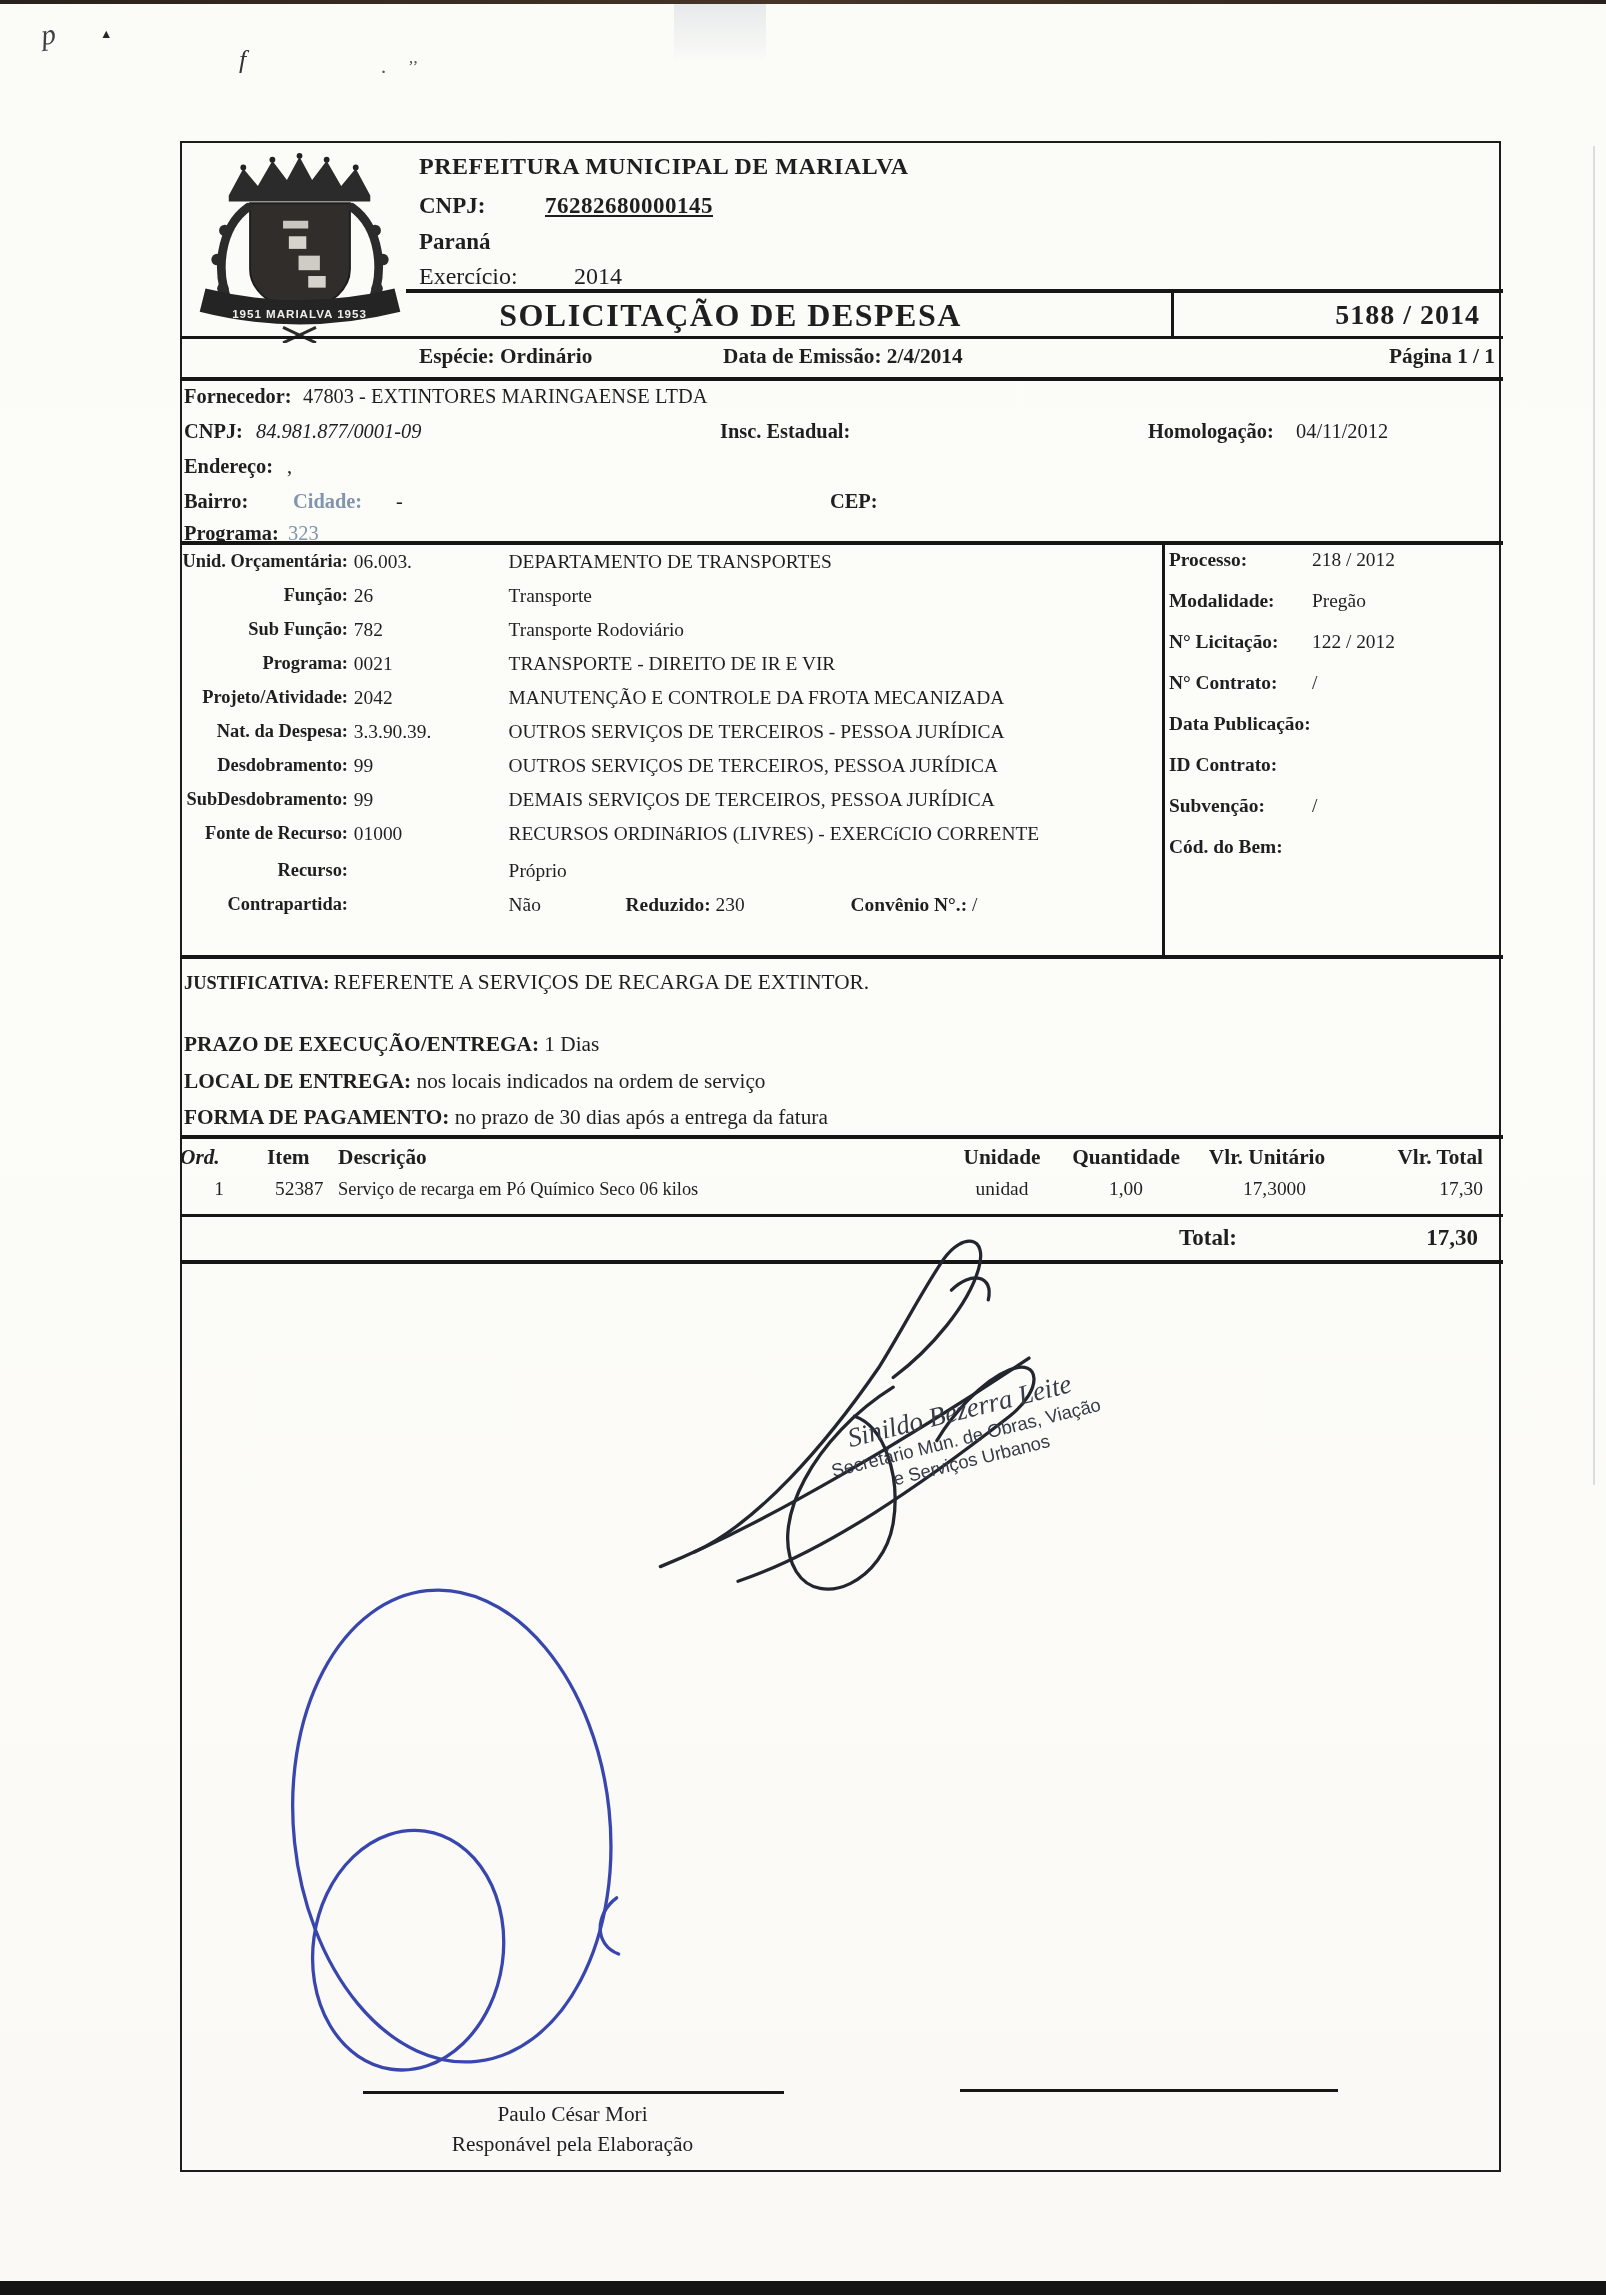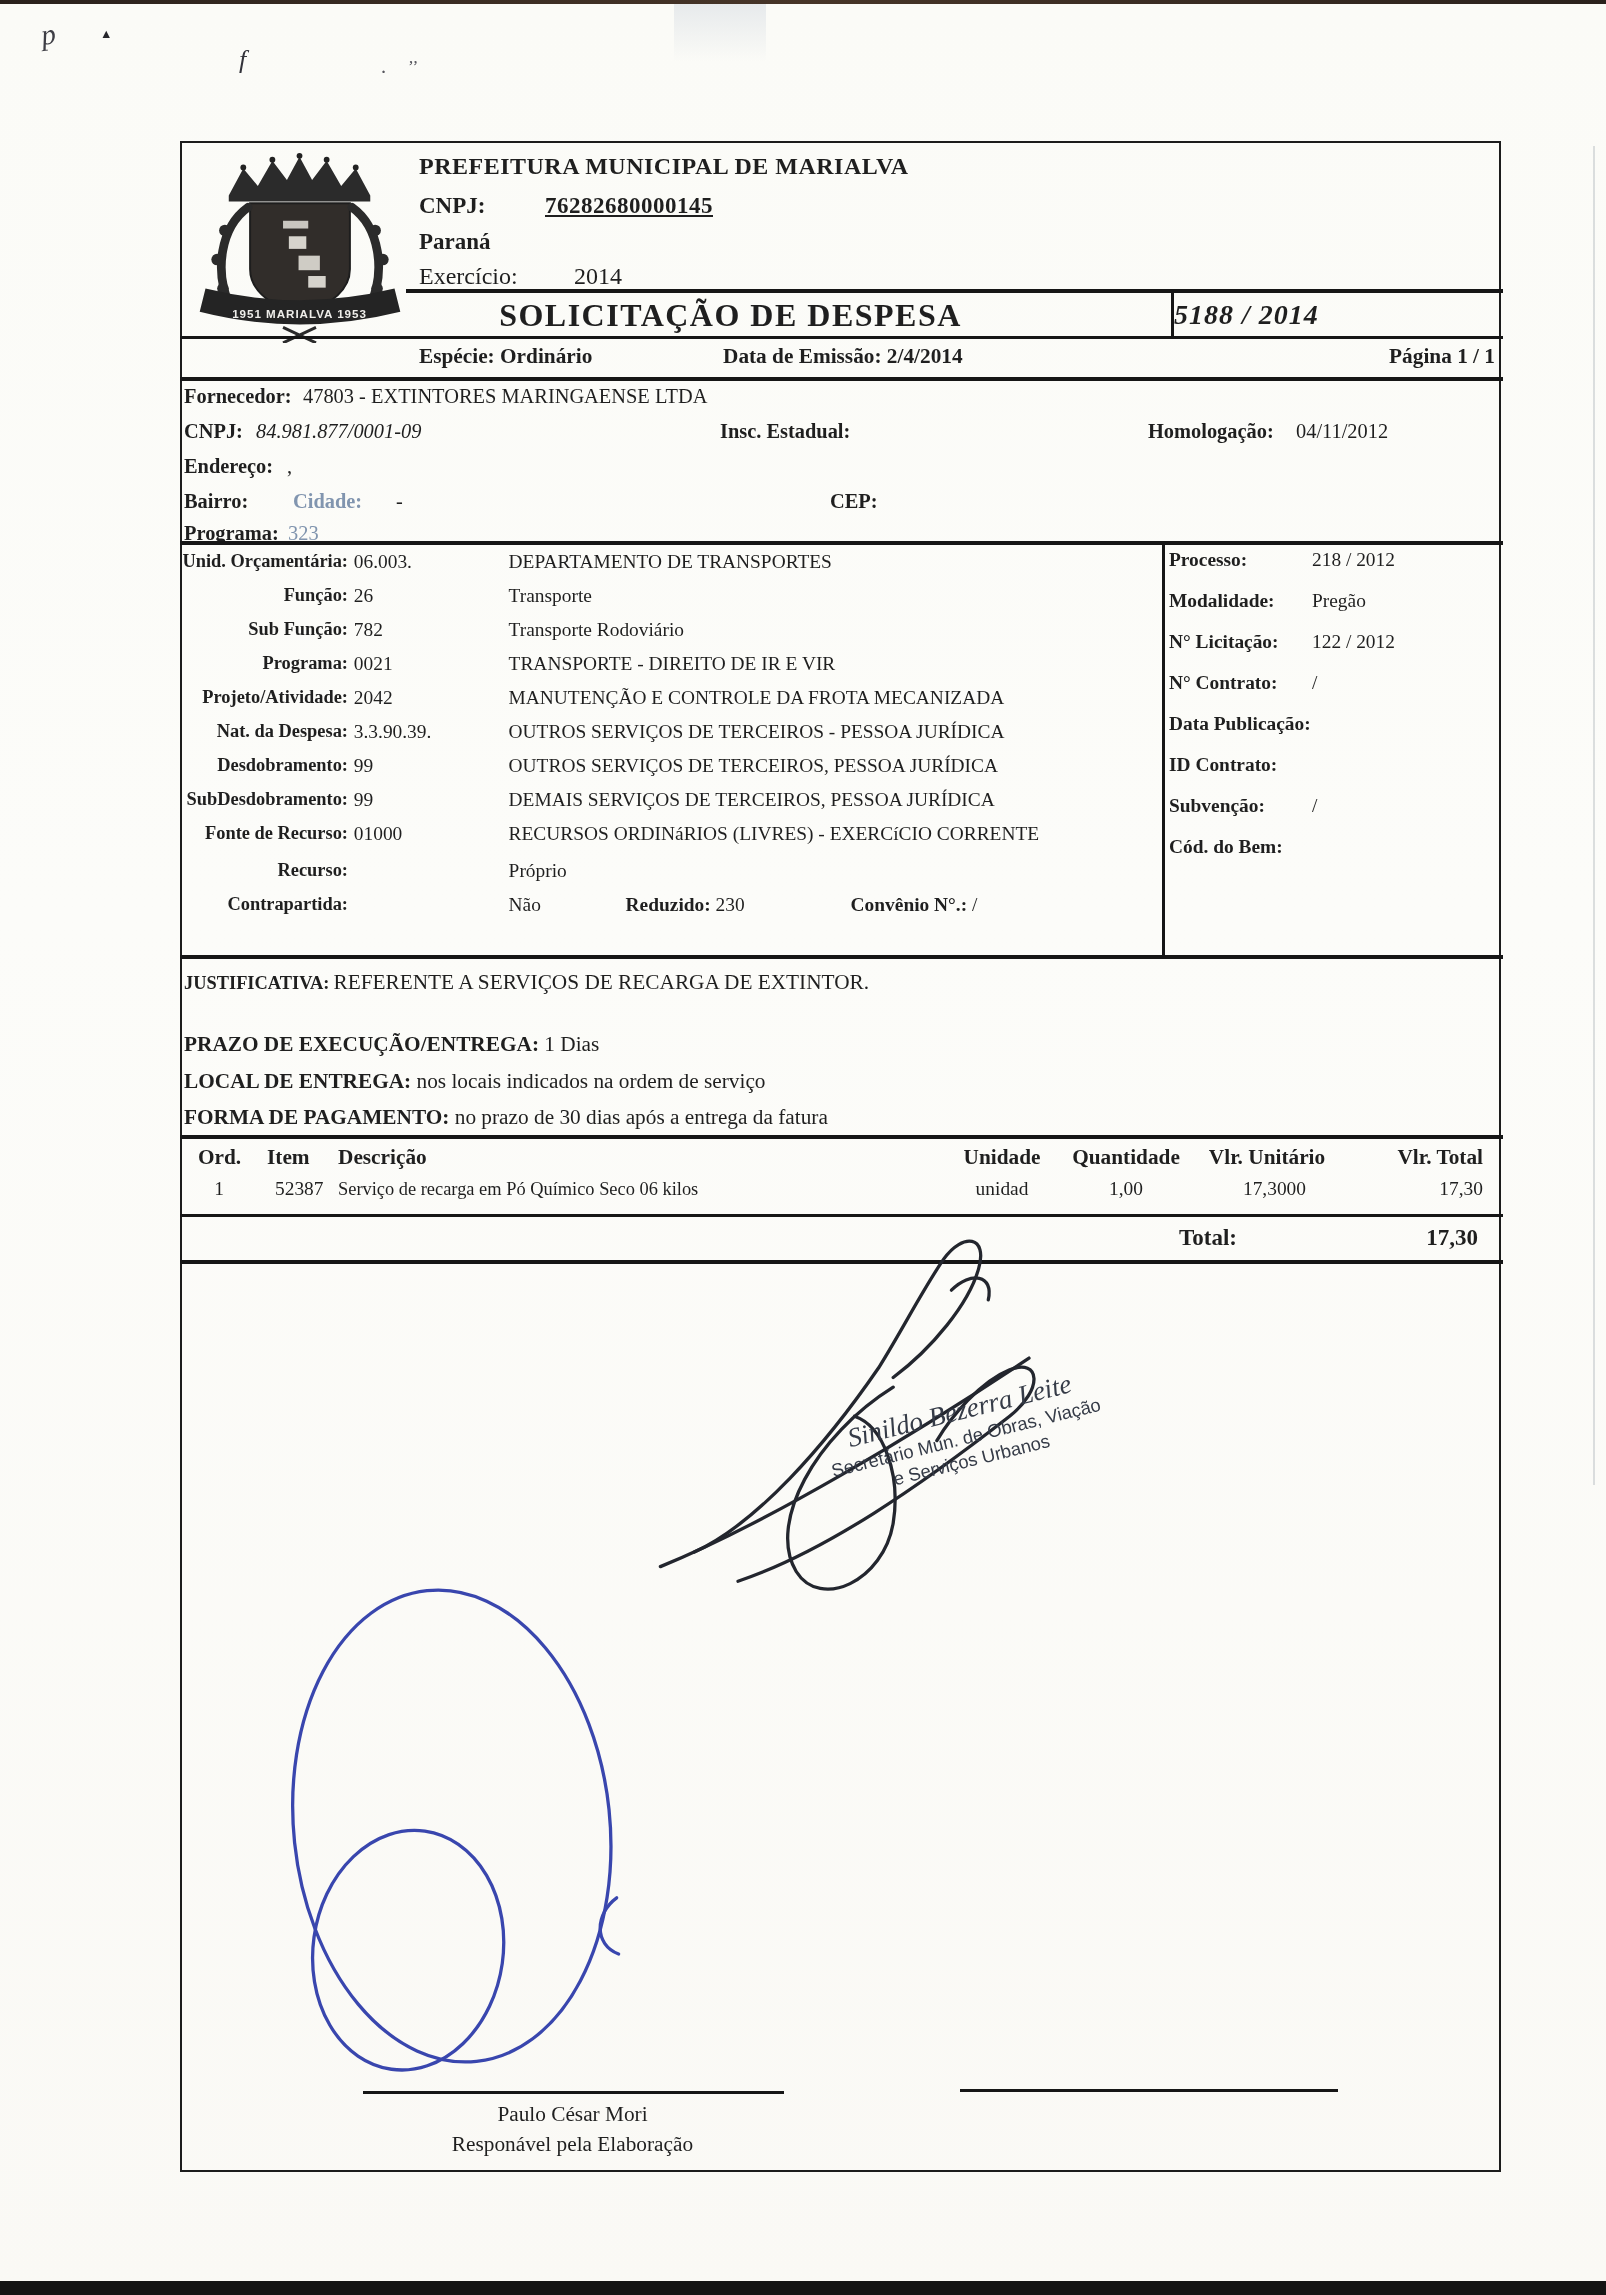--- a/index.html
+++ b/index.html
@@ -88,21 +88,21 @@
   <div class="abs b" style="left:419px;top:229px;font-size:23px;">Paraná</div>
   <div class="abs" style="left:419px;top:263px;font-size:24px;">Exercício:</div>
   <div class="abs" style="left:574px;top:263px;font-size:24px;">2014</div>
 
   <div class="hr" style="left:406px;top:289px;width:1097px;height:3.9px;"></div>
   <div class="vr" style="left:1171px;top:289px;width:2.9px;height:49px;"></div>
   <div class="hr" style="left:180px;top:336px;width:1323px;height:2.9px;"></div>
   <div class="hr" style="left:180px;top:377px;width:1323px;height:3.9px;"></div>
 
   <div class="abs title" style="left:432px;top:297px;width:597px;text-align:center;">SOLICITAÇÃO DE DESPESA</div>
-  <div class="abs docnum" style="left:1174px;top:299px;width:306px;text-align:left;font-style:italic;">5188 / 2014</div>
+  <div class="abs docnum" style="left:1174px;top:299px;width:306px;text-align:right;">5188 / 2014</div>
 
   <div class="abs meta" style="left:419px;top:344px;">Espécie: Ordinário</div>
   <div class="abs meta" style="left:723px;top:344px;">Data de Emissão: 2/4/2014</div>
   <div class="abs meta" style="left:1291px;top:344px;width:204px;text-align:right;">Página 1 / 1</div>
 
   <div class="abs f-label" style="left:184px;top:385px;">Fornecedor:</div>
   <div class="abs f-val" style="left:303px;top:385px;">47803 - EXTINTORES MARINGAENSE LTDA</div>
 
   <div class="abs f-label" style="left:184px;top:420px;">CNPJ:</div>
   <div class="abs f-val" style="left:256px;top:420px;font-style:italic;">84.981.877/0001-09</div>
@@ -239,21 +239,21 @@
   <div class="abs term" style="left:184px;top:1069px;">
     <span class="b">LOCAL DE ENTREGA:</span>
     <span>nos locais indicados na ordem de serviço</span>
   </div>
   <div class="abs term" style="left:184px;top:1105px;">
     <span class="b">FORMA DE PAGAMENTO:</span>
     <span>no prazo de 30 dias após a entrega da fatura</span>
   </div>
 
   <div class="hr" style="left:180px;top:1135px;width:1323px;height:3.9px;"></div>
-  <div class="th" style="left:198px;top:1145px;">Ord.</div>
+  <div class="th" style="left:180px;top:1145px;font-style:italic;">Ord.</div>
   <div class="th" style="left:267px;top:1145px;">Item</div>
   <div class="th" style="left:338px;top:1145px;">Descrição</div>
   <div class="th" style="left:946px;top:1145px;width:112px;text-align:center;">Unidade</div>
   <div class="th" style="left:1063px;top:1145px;width:126px;text-align:center;">Quantidade</div>
   <div class="th" style="left:1194px;top:1145px;width:146px;text-align:center;">Vlr. Unitário</div>
   <div class="th" style="left:1357px;top:1145px;width:126px;text-align:right;">Vlr. Total</div>
 
   <div class="td" style="left:190px;top:1178px;width:58px;text-align:center;">1</div>
   <div class="td" style="left:275px;top:1178px;">52387</div>
   <div class="td" style="left:338px;top:1179px;font-size:18.4px;">Serviço de recarga em Pó Químico Seco 06 kilos</div>

